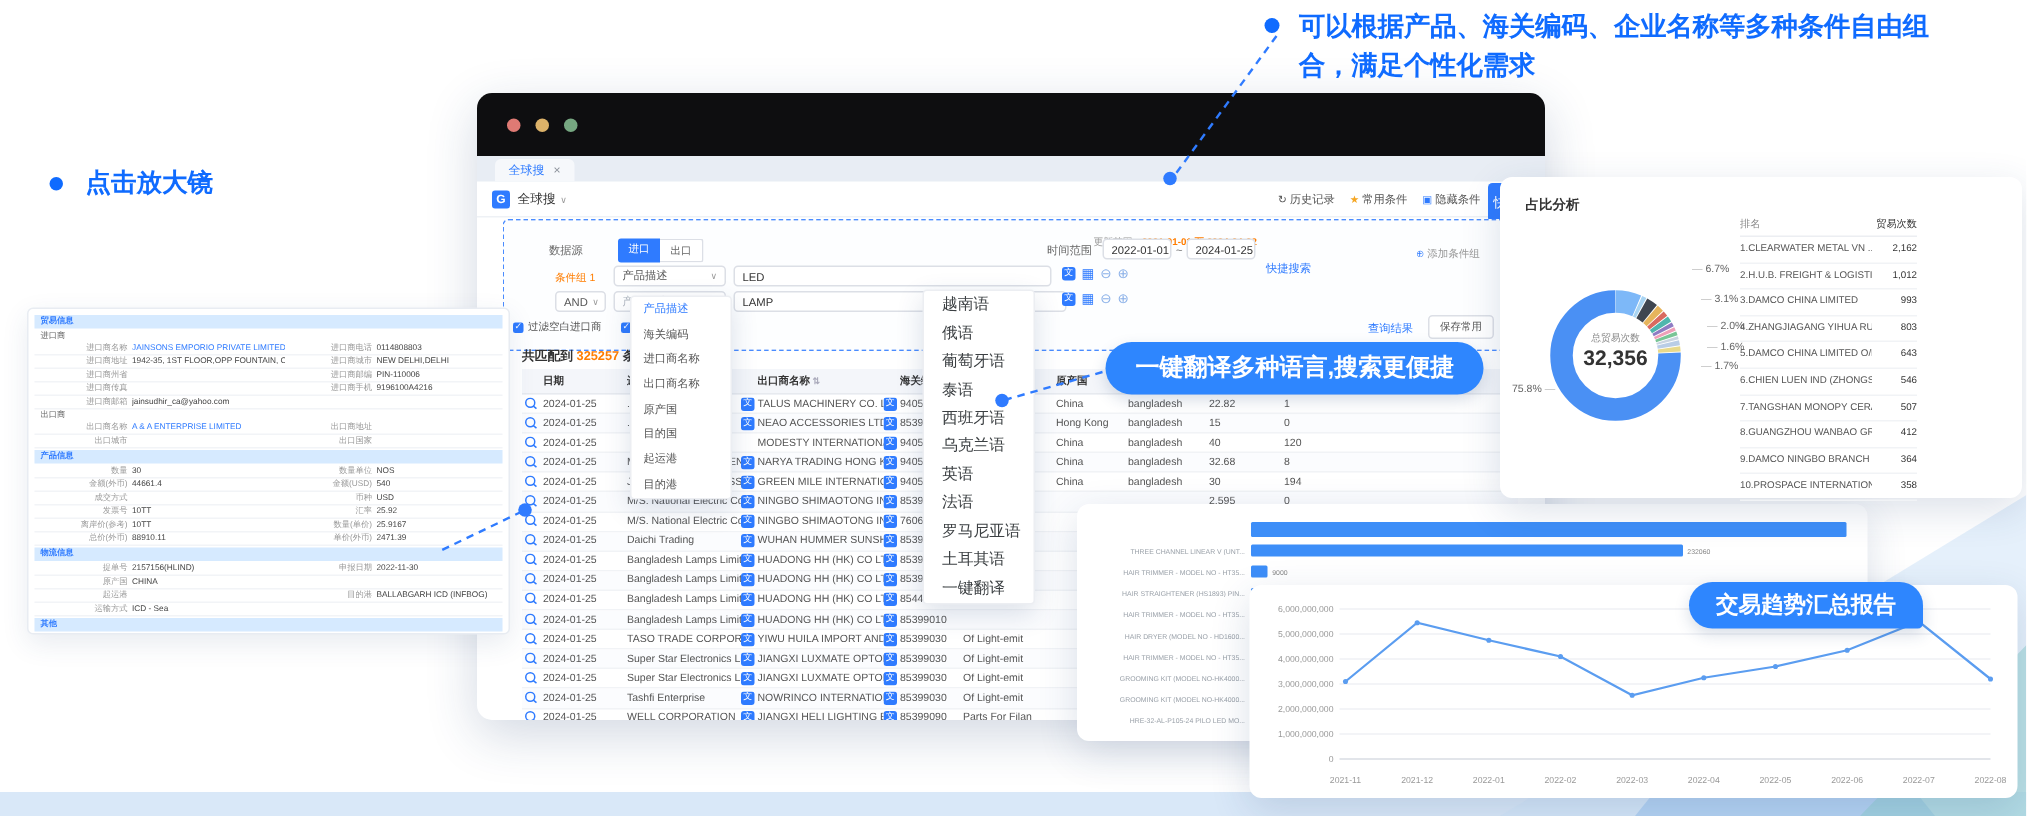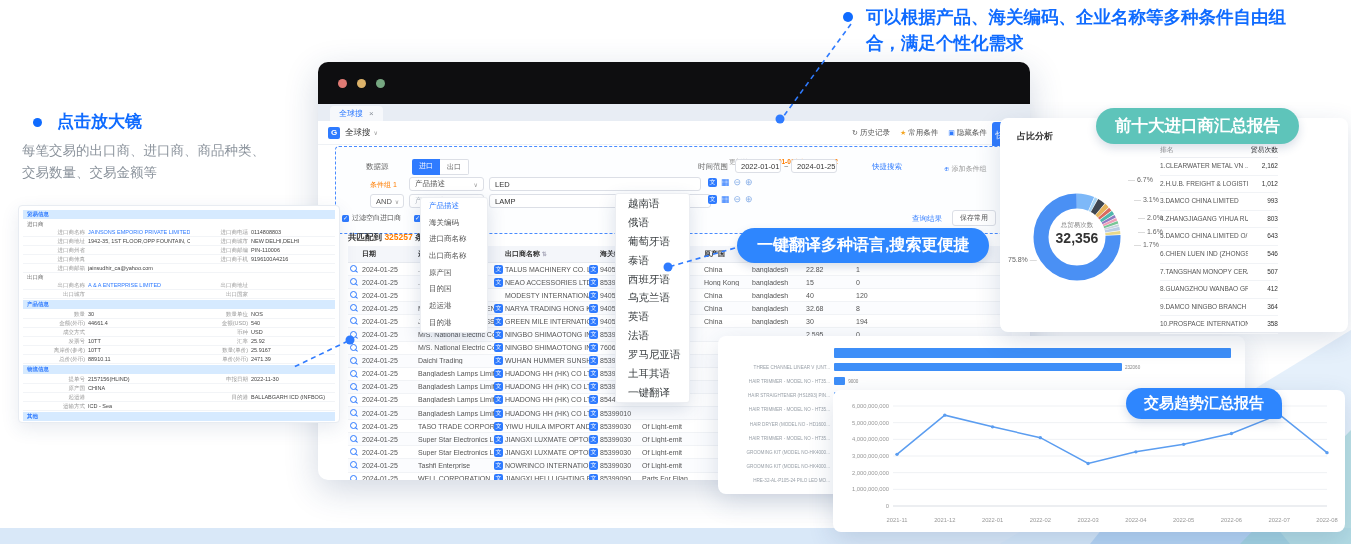--- a/index.html
+++ b/index.html
@@ -150,21 +150,20 @@
 
   <div class="bg-band"></div>
   <div class="tri tri1"></div>
   <div class="tri tri2"></div>
   <div class="tri tri3"></div>
 
   <div class="bullet" style="left:843px;top:12px;"></div>
   <div class="callout-top">可以根据产品、海关编码、企业名称等多种条件自由组合，满足个性化需求</div>
   <div class="bullet" style="left:33px;top:118px;width:9px;height:9px;"></div>
   <div class="callout-left-title">点击放大镜</div>
-  <div class="callout-left-body">每笔交易的出口商、进口商、商品种类、交易数量、交易金额等</div>
 
   <div class="detail" id="detail-panel">
       <div class="d-sec">贸易信息</div>
       <div class="d-sub">进口商</div>
       <div class="d-row">
         <span class="d-l1">进口商名称</span>
         <span class="d-v1 d-link">JAINSONS EMPORIO PRIVATE LIMITED</span>
         <span class="d-l2">进口商电话</span>
         <span class="d-v2">0114808803</span>
       </div>
@@ -320,21 +319,21 @@
         <span class="chip-off">出口</span>
       </div>
       <div class="f-abs f-label" style="left:362px;top:15px;">时间范围</div>
       <div class="f-abs inp" style="left:399px;top:12px;width:46px;">
         <span>2022-01-01</span>
       </div>
       <div class="f-abs f-label" style="left:448px;top:15px;">~</div>
       <div class="f-abs inp" style="left:455px;top:12px;width:46px;">
         <span>2024-01-25</span>
       </div>
-      <div class="f-abs f-link" style="left:508px;top:15px;margin-left:28px;">快捷搜索</div>
+      <div class="f-abs f-link" style="left:508px;top:27px;">快捷搜索</div>
       <div class="f-abs addgrp" style="left:608px;top:17px;">
         <span class="plus">⊕</span> <span>添加条件组</span>
       </div>
 
       <div class="f-abs grp" style="left:34px;top:33px;">条件组 1</div>
       <div class="f-abs sel" style="left:73px;top:30px;width:75px;">
         <span>产品描述</span>
           <span class="chev">∨</span>
       </div>
       <div class="f-abs inp" style="left:153px;top:30px;width:212px;">
@@ -845,21 +844,20 @@
         <circle cx="207.33333333333334" cy="47.666666666666664" r="1.7" fill="#5b9df0"></circle>
         <circle cx="255.11111111111111" cy="73.5" r="1.7" fill="#5b9df0"></circle>
         <circle cx="302.8888888888889" cy="61.833333333333336" r="1.7" fill="#5b9df0"></circle>
         <circle cx="350.6666666666667" cy="54.33333333333333" r="1.7" fill="#5b9df0"></circle>
         <circle cx="398.44444444444446" cy="43.5" r="1.7" fill="#5b9df0"></circle>
         <circle cx="446.22222222222223" cy="24.333333333333336" r="1.7" fill="#5b9df0"></circle>
         <circle cx="494" cy="62.666666666666664" r="1.7" fill="#5b9df0"></circle>
       </svg>
   </div>
 
-  <div class="badge teal bdg-importers">前十大进口商汇总报告</div>
   <div class="badge blue bdg-trend">交易趋势汇总报告</div>
   <div class="badge blue" style="left:737px;top:228px;font-size:16px;padding:7px 20px;border-radius:20px;">一键翻译多种语言,搜索更便捷</div>
 
   <svg id="connectors" width="1351" height="544">
     <line x1="851" y1="24" x2="783" y2="117" stroke="#2f7bff" stroke-width="1.6" stroke-dasharray="5 4"></line>
     <circle cx="780" cy="119" r="4.5" fill="#2f7bff"></circle>
     <line x1="735" y1="248" x2="672" y2="266" stroke="#2f7bff" stroke-width="1.6" stroke-dasharray="5 4"></line>
     <circle cx="668" cy="267" r="4.5" fill="#2f7bff"></circle>
     <line x1="348" y1="341" x2="294" y2="367" stroke="#2f7bff" stroke-width="1.6" stroke-dasharray="5 4"></line>
     <circle cx="350" cy="340" r="4.5" fill="#2f7bff"></circle>

